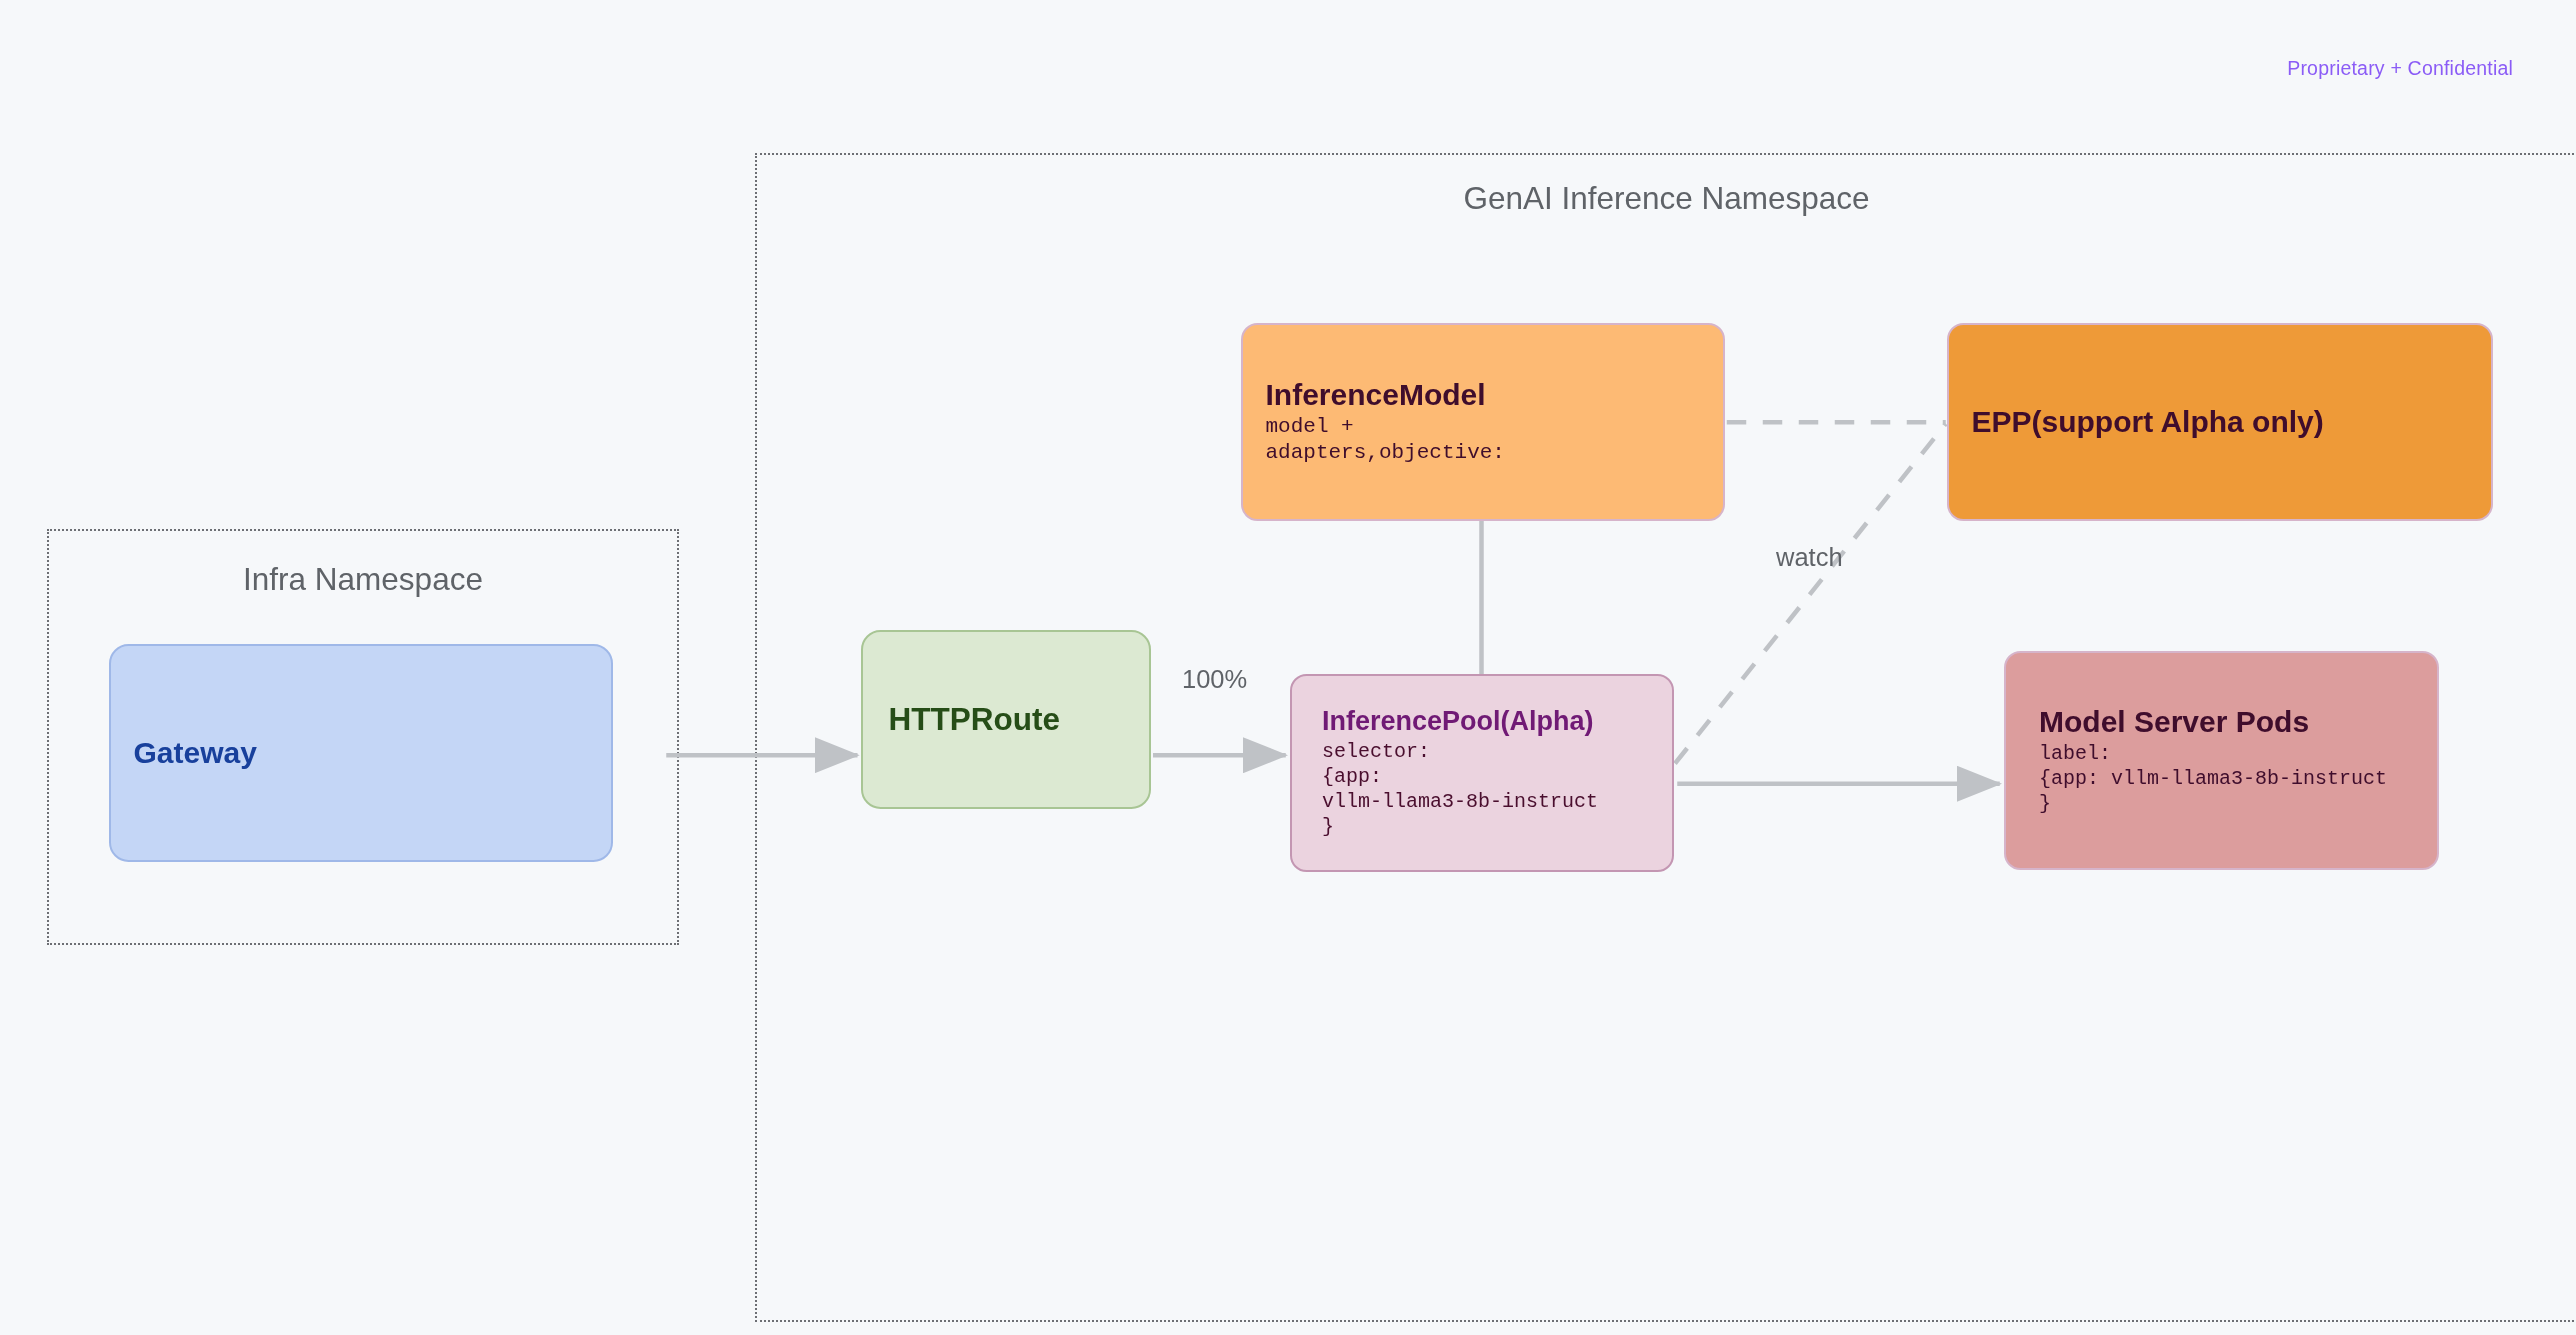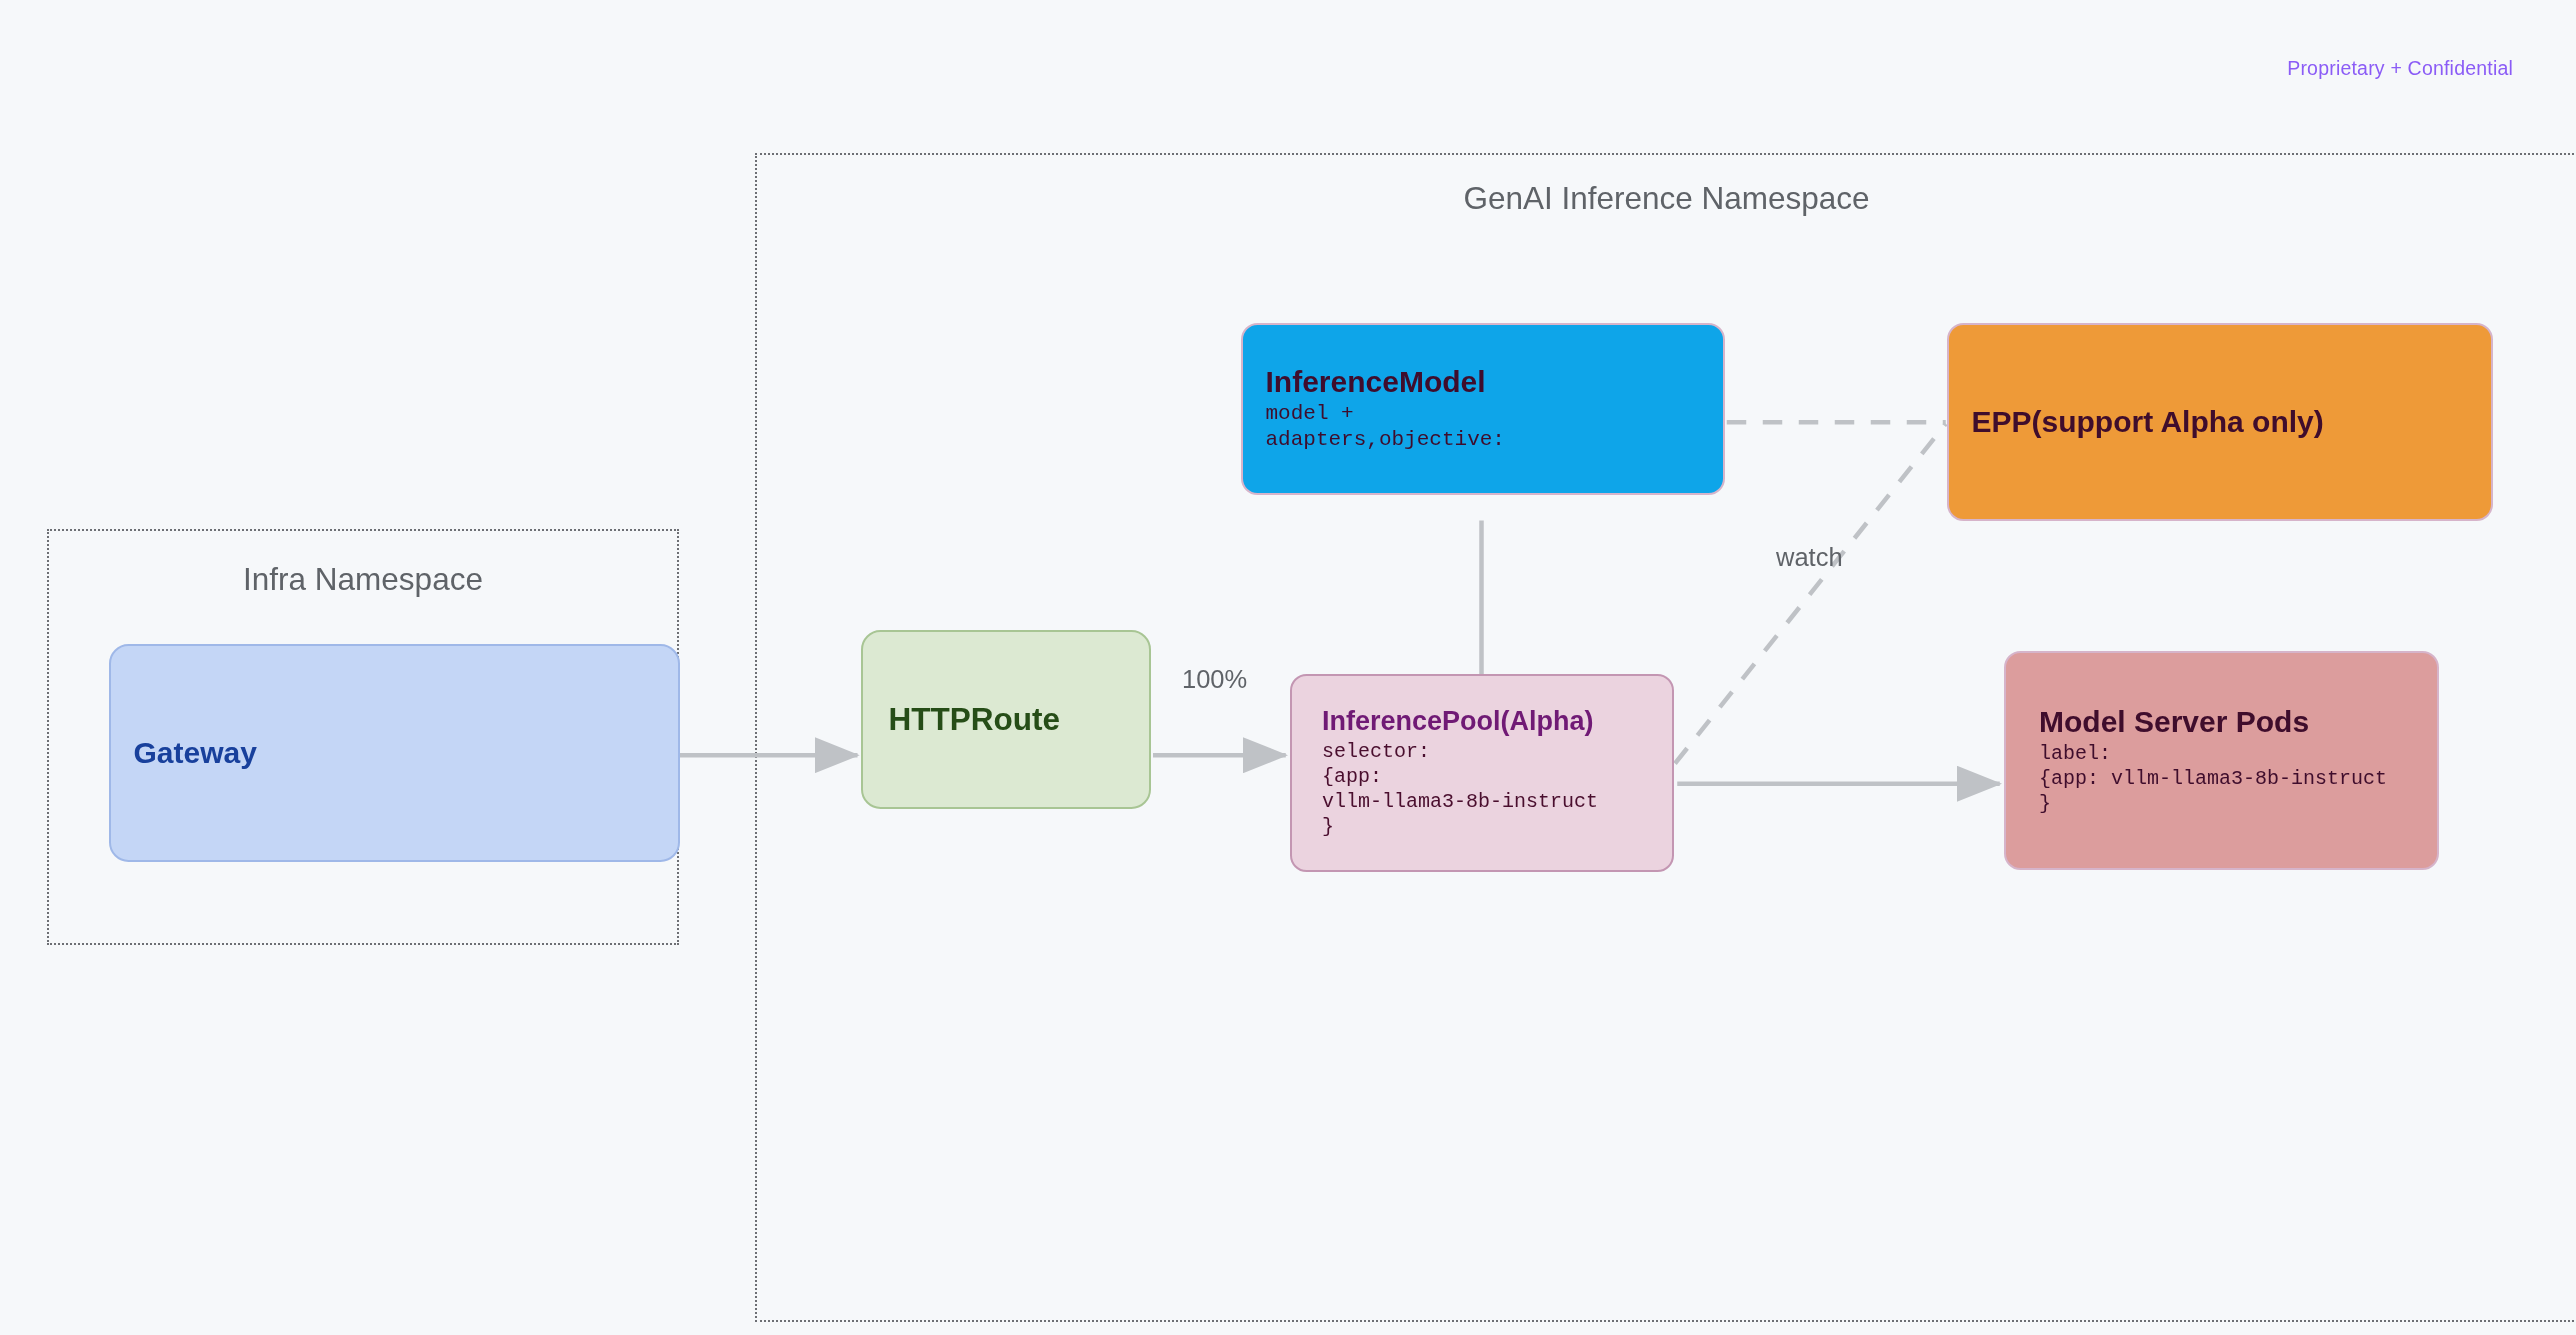--- a/index.html
+++ b/index.html
@@ -63,42 +63,42 @@
   .node .body {
     font-family: "Liberation Mono", monospace;
     font-size: 21px;
     line-height: 1.26;
     white-space: pre;
     margin-top: 1.5px;
   }
 
   
   #node-gateway {
-    left: 109px; top: 644px; width: 571px; height: 218px;
+    left: 109px; top: 644px; width: 504px; height: 218px;
     background: #C4D6F6;
     border: 2.3px solid #9FB8E8;
     border-radius: 19.5px;
     justify-content: center;
   }
   #node-gateway .title { font-size: 30px; color: #18409C; }
 
   #node-httproute {
     left: 861px; top: 630px; width: 290px; height: 179px;
     background: #DCE9D2;
     border: 2.3px solid #A8C594;
     border-radius: 19.5px;
     align-items: flex-start;
     justify-content: center;
     padding: 0 25.5px;
   }
   #node-httproute .title { font-size: 31.5px; color: #264D17; }
 
   #node-inferencemodel {
-    left: 1241px; top: 323px; width: 484px; height: 172px;
-    background: #0ea5e9;
+    left: 1241px; top: 323px; width: 484px; height: 198px;
+    background: #fdba74;
     border: 2.3px solid #D6B4CA;
   }
   #node-inferencemodel .title { color: #3F0D2C; font-size: 30px; }
   #node-inferencemodel .body  { color: #3F0D2C; }
 
   #node-epp {
     left: 1947px; top: 323px; width: 546px; height: 198px;
     background: #EE9A38;
     border: 2.3px solid #D6B4CA;
     justify-content: center;

